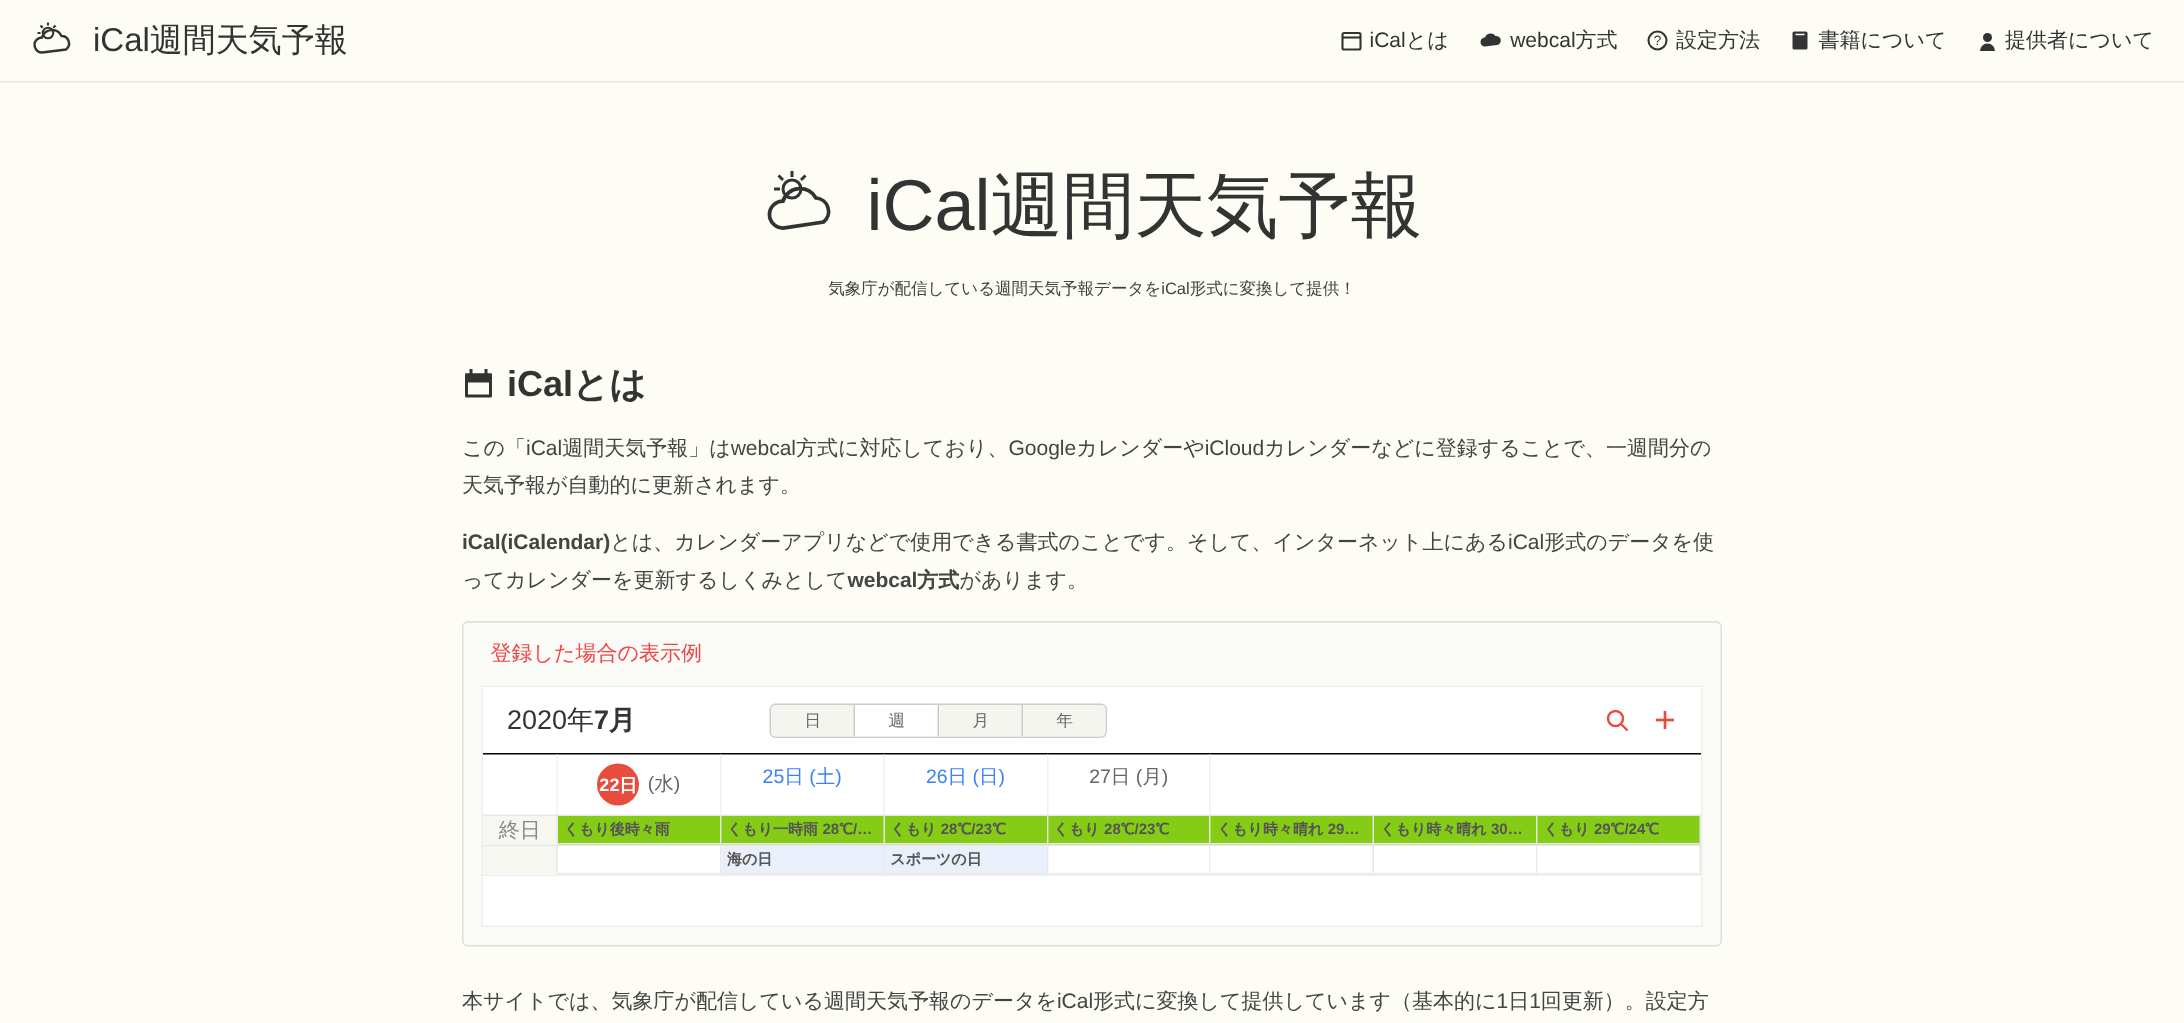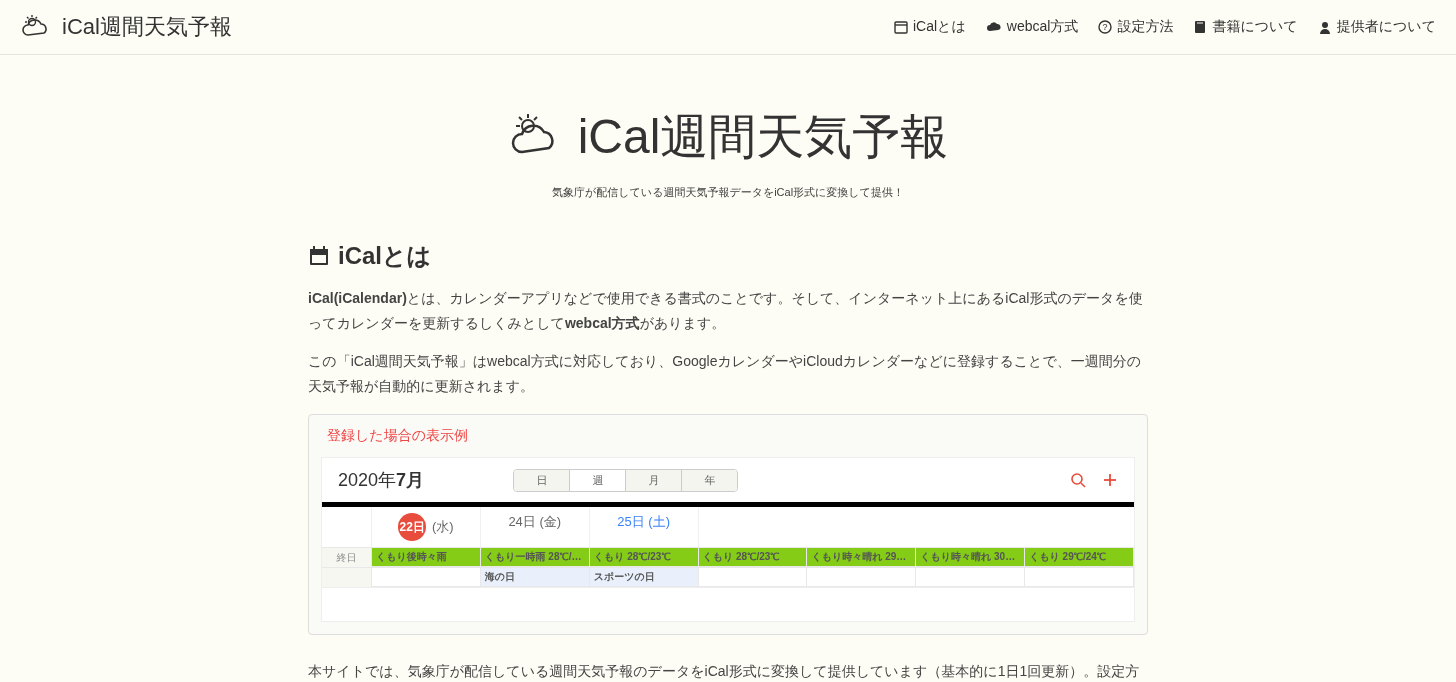--- a/index.html
+++ b/index.html
@@ -110,21 +110,21 @@
       color: #666;
       background: #f5f5f0;
     }
     .view-switch span:last-child { border-right: none; }
     .view-switch span.active { background: #fff; }
     .cal-actions { display: flex; gap: 16px; margin-left: auto; }
     .icon { display: inline-block; vertical-align: middle; }
     .cal-days {
       display: grid;
       grid-template-columns: 50px repeat(7, 1fr);
-      border-top: 5px solid #000000;
+      border-top: 1px solid #000000;
     }
     .cal-day-head {
       text-align: center;
       padding: 6px 0;
       font-size: 13px;
       border-right: 1px solid #f0f0f0;
       color: #666;
     }
     .cal-day-head.faded { color: #3b82f6; }
     .day-chip {
@@ -138,21 +138,21 @@
       font-weight: 600;
       font-size: 12px;
       margin-right: 2px;
     }
     .cal-row {
       display: grid;
       grid-template-columns: 50px repeat(7, 1fr);
       border-top: 1px solid #e8e8e8;
     }
     .cal-row .lbl {
-      font-size: 10px;
+      font-size: 14px;
       color: #888;
       display: flex;
       align-items: center;
       justify-content: center;
       background: #f7f7f2;
       border-right: 1px solid #e8e8e8;
     }
     .event {
       font-size: 10px;
       padding: 2px 4px;
@@ -259,23 +259,23 @@
           <rect x="2" y="4" width="18" height="16" rx="1" fill="#333"></rect>
           <rect x="2" y="4" width="18" height="4" fill="#333"></rect>
           <rect x="5" y="1" width="2" height="5" fill="#333"></rect>
           <rect x="15" y="1" width="2" height="5" fill="#333"></rect>
           <rect x="4" y="10" width="14" height="8" fill="#fdfdf5"></rect>
         </svg>
     </span>
     <span>iCalとは</span>
   </h2>
 
+  <p>この「iCal週間天気予報」はwebcal方式に対応しており、GoogleカレンダーやiCloudカレンダーなどに登録することで、一週間分の天気予報が自動的に更新されます。</p>
+
   <p><strong>iCal(iCalendar)</strong><span>とは、カレンダーアプリなどで使用できる書式のことです。そして、インターネット上にあるiCal形式のデータを使ってカレンダーを更新するしくみとして</span><strong>webcal方式</strong><span>があります。</span></p>
-
-  <p>この「iCal週間天気予報」はwebcal方式に対応しており、GoogleカレンダーやiCloudカレンダーなどに登録することで、一週間分の天気予報が自動的に更新されます。</p>
 
   <div class="card">
     <div class="card-title">登録した場合の表示例</div>
     <div class="card-body">
       <div class="cal-header">
         <div class="cal-year-month"><span>2020年</span><b>7月</b></div>
         <div class="view-switch">
           <span>日</span>
           <span class="active">週</span>
           <span>月</span>
@@ -293,22 +293,23 @@
                 <line x1="8" y1="2" x2="8" y2="14" stroke="#e74c3c" stroke-width="1.8"></line>
                 <line x1="2" y1="8" x2="14" y2="8" stroke="#e74c3c" stroke-width="1.8"></line>
               </svg>
             </span>
         </div>
       </div>
 
       <div class="cal-days">
         <div class="cal-day-head"></div>
         <div class="cal-day-head"><span class="day-chip">22日</span> <span>(水)</span></div>
-        <div class="cal-day-head"><span>24日</span> <span>(金)</span></div>
         <div class="cal-day-head faded"><span>25日</span> <span>(土)</span></div>
+        <div class="cal-day-head faded"><span>26日</span> <span>(日)</span></div>
+        <div class="cal-day-head"><span>27日</span> <span>(月)</span></div>
       </div>
 
       <div class="cal-row">
         <div class="lbl">終日</div>
         <div class="event">くもり後時々雨</div>
         <div class="event">くもり一時雨 28℃/22℃</div>
         <div class="event">くもり 28℃/23℃</div>
         <div class="event">くもり 28℃/23℃</div>
         <div class="event">くもり時々晴れ 29℃/2…</div>
         <div class="event">くもり時々晴れ 30℃/2…</div>

